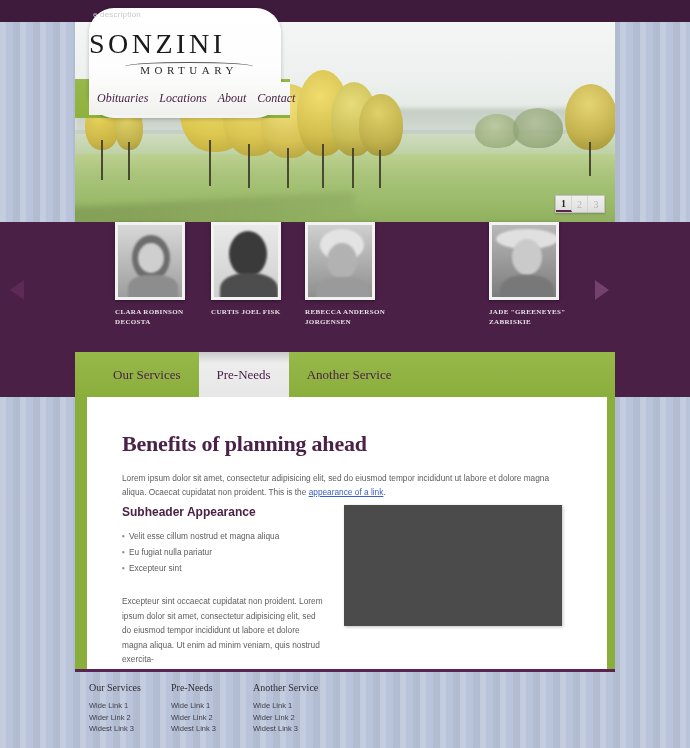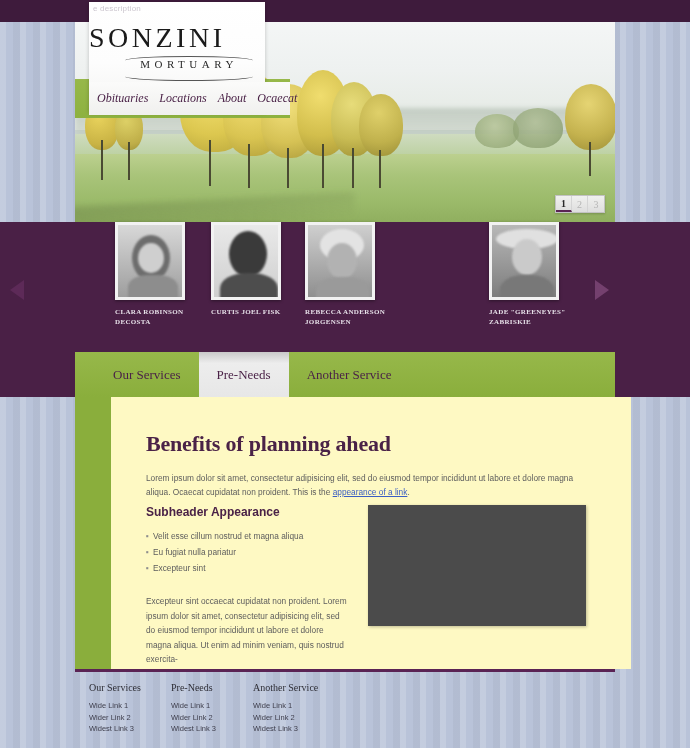--- a/index.html
+++ b/index.html
@@ -119,25 +119,26 @@
   .hero-building {
     position: absolute; top: 104px; left: 240px;
     width: 56px; height: 16px;
     background: rgba(236,240,230,0.65);
     filter: blur(1px);
   }
 
   
   #logo-card {
     position: absolute;
-    top: 2px; left: 14px;
-    width: 176px; height: 110px;
+    top: 8px; left: 14px;
+    width: 192px; height: 110px;
     background: linear-gradient(to bottom, #ffffff 0%, #fdfdfd 55%, #f3f3f1 100%);
     box-shadow: 0 1px 4px rgba(0,0,0,0.22);
     z-index: 6;
+    border-radius: 25px;
   }
   #site-description {
     position: absolute;
     top: 2px; left: 4px;
     font-size: 8px;
     color: #ccc6cf;
     letter-spacing: 0.2px;
     font-family: "Liberation Sans", sans-serif;
   }
   #logo-name {
@@ -334,24 +335,24 @@
   
   #content-outer {
     position: absolute;
     top: 397px; left: 0;
     width: 540px;
     height: 274px;
     background: #8aae3c;
   }
   #content {
     position: absolute;
-    top: 397px; left: 36px;
+    top: 397px; left: 12px;
     width: 520px;
     height: 272px;
-    background: #fef9c3;
+    background: #ffffff;
   }
   #content-bottom-rule {
     position: absolute;
     top: 669px; left: 0;
     width: 540px; height: 3px;
     background: #5a2354;
   }
   h1#content-title {
     font-family: "Liberation Serif", serif;
     font-size: 22px;
@@ -495,21 +496,21 @@
       <div id="logo-name">SONZINI</div>
       <div id="logo-rule"></div>
       <div id="logo-sub">MORTUARY</div>
       <div id="logo-rule2"></div>
     </div>
 
     <div id="nav">
       <div class="nav-item">Obituaries</div>
       <div class="nav-item">Locations</div>
       <div class="nav-item">About</div>
-      <div class="nav-item">Ocaecat</div>
+      <div class="nav-item">Contact</div>
     </div>
   </div>
 
   <div id="carousel-band"></div>
   <div id="carousel-inner">
 
     <div class="car-arrow" id="car-prev"></div>
     <div class="car-arrow" id="car-next"></div>
 
     <div class="portrait-cell" style="left:40px;">

